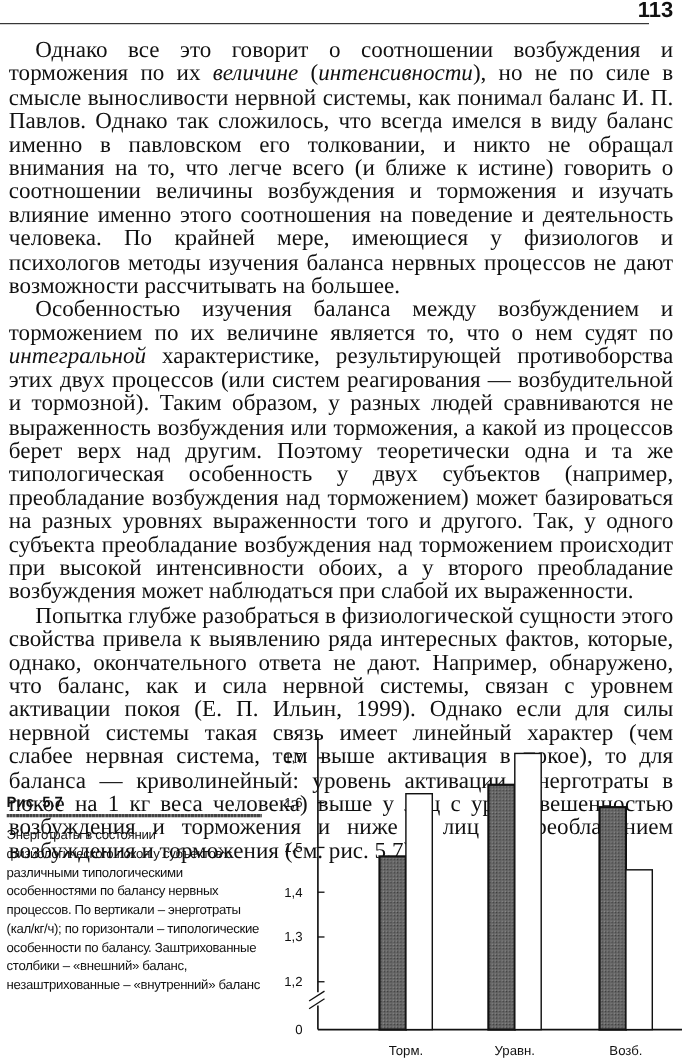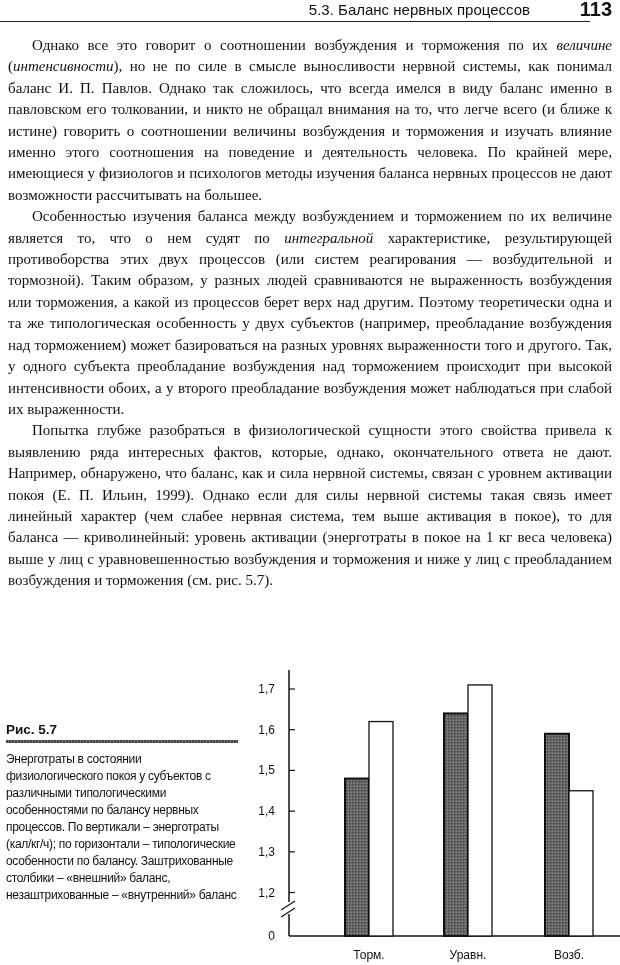--- a/index.html
+++ b/index.html
@@ -1,35 +1,34 @@
 <!DOCTYPE html>
 <html><head>
 <meta charset="utf-8">
 <style>
   html, body { margin: 0; padding: 0; background: #ffffff; }
   body { width: 620px; height: 965px; position: relative; overflow: hidden; color: #111; }
   .header { position: absolute; left: 0; top: 0; width: 620px; height: 24px; }
   .header .rule { position: absolute; left: 0; top: 21px; width: 590px; height: 1px; background: #222; }
   .header .section { position: absolute; right: 90px; top: 1px; font-family: "Liberation Sans", sans-serif; font-size: 15px; }
   .header .pageno { position: absolute; right: 8px; top: -2px; font-family: "Liberation Sans", sans-serif; font-size: 20px; font-weight: bold; }
-  .body-text { position: absolute; left: 8px; top: 35px; width: 604px; font-family: "Liberation Serif", serif; font-size: 15px; line-height: 21.4px; text-align: justify; }
+  .body-text { position: absolute; left: 8px; top: 35px; width: 604px; font-family: "Liberation Serif", serif; font-size: 21px; line-height: 21.4px; text-align: justify; }
   .body-text p { margin: 0; text-indent: 24px; }
   .caption { position: absolute; left: 6px; top: 722px; width: 232px; font-family: "Liberation Sans", sans-serif; }
   .caption .fig-title { font-size: 13.5px; font-weight: bold; }
   .caption .fig-rule { height: 3px; background: repeating-linear-gradient(90deg, #444 0 2px, #777 2px 3px); margin: 3px 0 8px 0; }
   .caption .fig-text { font-size: 12px; line-height: 17px; letter-spacing: -0.3px; }
   .caption b { font-weight: normal; }
   .chart { position: absolute; left: 250px; top: 670px; width: 370px; height: 295px; }
   .chart svg text { font-family: "Liberation Sans", sans-serif; font-size: 12px; fill: #111; }
 </style>
 </head>
 <body>
 
 <div class="header">
-  <span class="section">5.3. Баланс нервных процессов</span>
   <span class="pageno">113</span>
   <div class="rule"></div>
 </div>
 
 <div class="body-text" id="body-text">
     <p><span>Однако все это говорит о соотношении возбуждения и торможения по их </span><i>величине</i><span> (</span><i>интенсивности</i><span>), но не по силе в смысле выносливости нервной системы, как понимал баланс И. П. Павлов. Однако так сложилось, что всегда имелся в виду баланс именно в павловском его толковании, и никто не обращал внимания на то, что легче всего (и ближе к истине) говорить о соотношении величины возбуждения и торможения и изучать влияние именно этого соотношения на поведение и деятельность человека. По крайней мере, имеющиеся у физиологов и психологов методы изучения баланса нервных процессов не дают возможности рассчитывать на большее.</span></p>
     <p><span>Особенностью изучения баланса между возбуждением и торможением по их величине является то, что о нем судят по </span><i>интегральной</i><span> характеристике, результирующей противоборства этих двух процессов (или систем реагирования — возбудительной и тормозной). Таким образом, у разных людей сравниваются не выраженность возбуждения или торможения, а какой из процессов берет верх над другим. Поэтому теоретически одна и та же типологическая особенность у двух субъектов (например, преобладание возбуждения над торможением) может базироваться на разных уровнях выраженности того и другого. Так, у одного субъекта преобладание возбуждения над торможением происходит при высокой интенсивности обоих, а у второго преобладание возбуждения может наблюдаться при слабой их выраженности.</span></p>
     <p><span>Попытка глубже разобраться в физиологической сущности этого свойства привела к выявлению ряда интересных фактов, которые, однако, окончательного ответа не дают. Например, обнаружено, что баланс, как и сила нервной системы, связан с уровнем активации покоя (Е. П. Ильин, 1999). Однако если для силы нервной системы такая связь имеет линейный характер (чем слабее нервная система, тем выше активация в покое), то для баланса — криволинейный: уровень активации (энерготраты в покое на 1 кг веса человека) выше у лиц с уравновешенностью возбуждения и торможения и ниже у лиц с преобладанием возбуждения и торможения (см. рис. 5.7).</span></p>
   </div>
 

